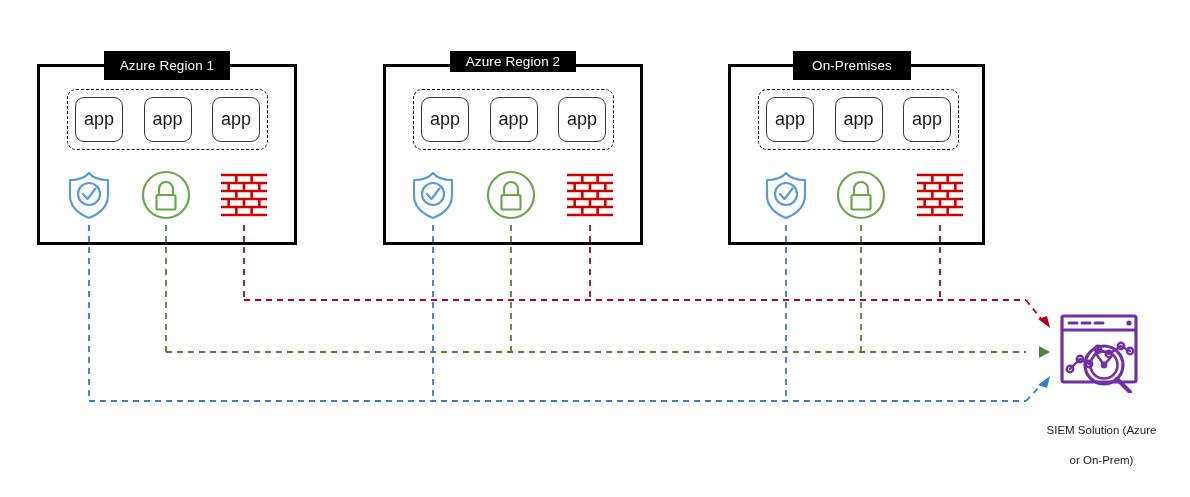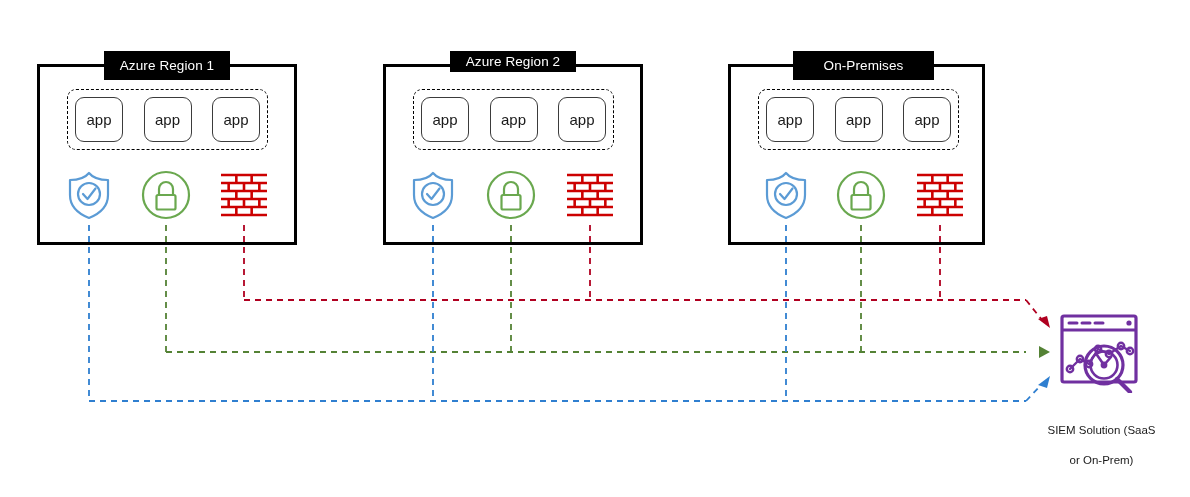--- a/index.html
+++ b/index.html
@@ -11,21 +11,21 @@
   .zone{position:absolute;border:3px solid #000;box-sizing:border-box;background:transparent;}
   .zone-title{position:absolute;background:#000;color:#fff;display:flex;
               align-items:center;justify-content:center;box-sizing:border-box;
               font-size:13.5px;letter-spacing:.1px;white-space:nowrap;}
 
   .app-group{position:absolute;box-sizing:border-box;border:1.6px dashed #000;
              border-radius:9px;display:flex;align-items:center;justify-content:space-between;
              padding:0 7px;}
   .app-box{width:48px;height:45px;box-sizing:border-box;border:1.6px solid #3b3b3b;
            border-radius:9px;display:flex;align-items:center;justify-content:center;
-           font-size:15px;color:#1a1a1a;background:#fff;}
+           font-size:18px;color:#1a1a1a;background:#fff;}
   .ico{width:52px;height:52px;display:block;}
 
   .siem{position:absolute;}
   .siem-label{position:absolute;text-align:center;font-size:11.5px;line-height:15px;
               color:#1a1a1a;white-space:pre-line;}
 </style>
 </head>
 <body>
 
 <div class="stage">
@@ -66,21 +66,21 @@
   <div class="zone-title" id="zt1" style="left: 450px; top: 51px; width: 126px; height: 21px;">
       <span>Azure Region 2</span>
     </div>
   <div class="app-group" id="ag1" style="left: 413px; top: 89px; width: 201px; height: 61px;">
     <div class="app-box">app</div>
     <div class="app-box">app</div>
     <div class="app-box">app</div>
   </div>
 
   <div class="zone" id="zone2" style="left: 728px; top: 64px; width: 257px; height: 181px;"></div>
-  <div class="zone-title" id="zt2" style="left: 793px; top: 51px; width: 141px; height: 29px;">
+  <div class="zone-title" id="zt2" style="left: 793px; top: 51px; width: 118px; height: 29px;">
       <span>On-Premises</span>
     </div>
   <div class="app-group" id="ag2" style="left: 758px; top: 89px; width: 201px; height: 61px;">
     <div class="app-box">app</div>
     <div class="app-box">app</div>
     <div class="app-box">app</div>
   </div>
 
   <div id="icon-layer">
       <div style="position: absolute; left: 63px; top: 169px; width: 52px; height: 52px;">
@@ -209,17 +209,17 @@
         <circle cx="62" cy="33" r="3.2" fill="none" stroke="#7030a0" stroke-width="2.4"></circle>
         <circle cx="71" cy="38" r="3.2" fill="none" stroke="#7030a0" stroke-width="2.4"></circle>
         <circle cx="45" cy="52" r="19" fill="#fff" fill-opacity="0" stroke="#7030a0" stroke-width="3.2"></circle>
         <circle cx="45" cy="52" r="13.5" fill="none" stroke="#7030a0" stroke-width="2.6"></circle>
         <line x1="45" y1="52" x2="38" y2="42" stroke="#7030a0" stroke-width="2.6" stroke-linecap="round"></line>
         <line x1="45" y1="52" x2="52" y2="44" stroke="#7030a0" stroke-width="2.6" stroke-linecap="round"></line>
         <circle cx="45" cy="52" r="3.4" fill="#7030a0"></circle>
         <line x1="58" y1="66" x2="71" y2="79" stroke="#7030a0" stroke-width="4.2" stroke-linecap="round"></line>
       </svg></div>
   <div class="siem-label" id="siem-label" style="left: 1034px; top: 408px; width: 135px;">
-    <div>SIEM Solution (SaaS</div>
+    <div>SIEM Solution (Azure</div>
     <div>or On-Prem)</div>
   </div>
 
 </div>
 
 </body></html>

